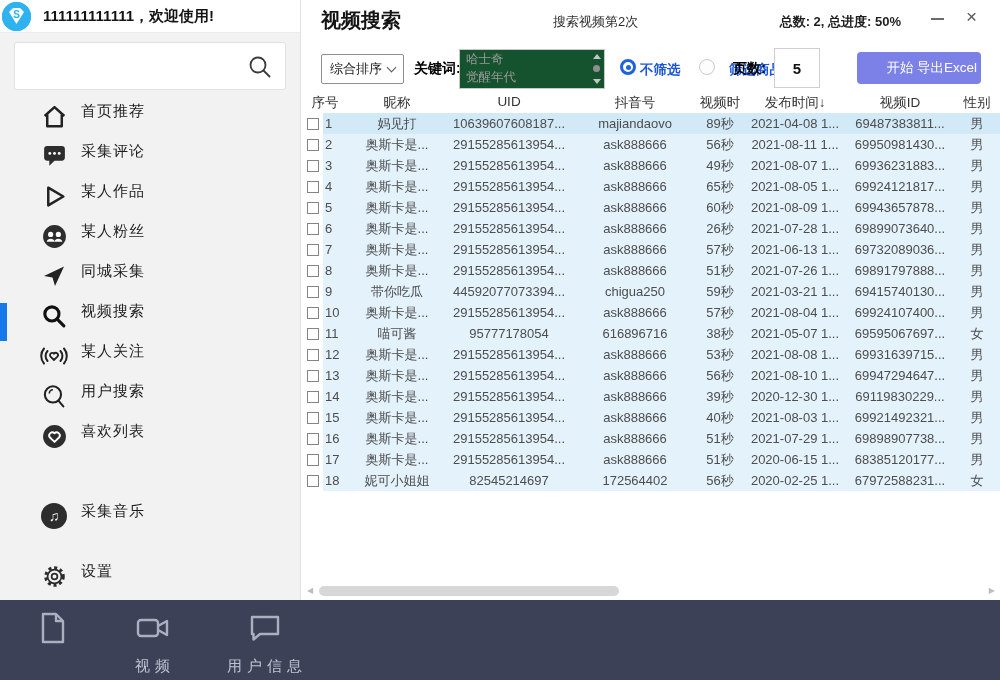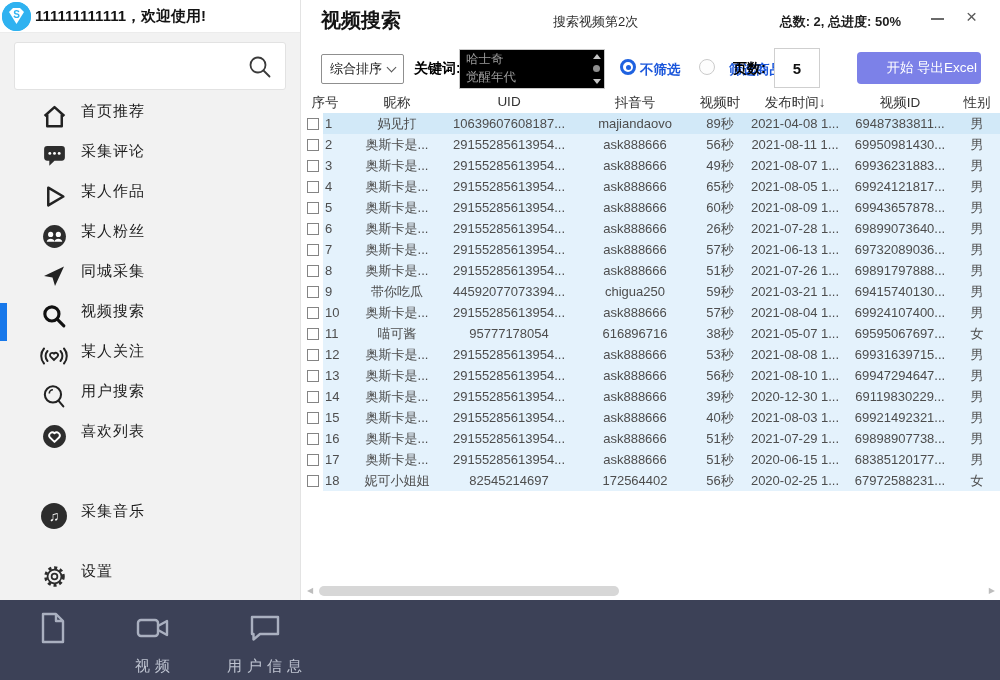--- a/index.html
+++ b/index.html
@@ -3,21 +3,21 @@
 <meta charset="utf-8">
 <style>
   * { margin:0; padding:0; box-sizing:border-box; }
   html,body { width:1000px; height:680px; overflow:hidden; }
   body { position:relative; font-family:"Liberation Sans","DejaVu Sans",sans-serif; background:#fff; color:#222; }
 
   
   .sidebar { position:absolute; left:0; top:0; width:300px; height:600px; background:#f2f2f2; }
   .titlebar { position:absolute; left:0; top:0; width:300px; height:33px; background:#fff; border-bottom:1px solid #ececec; display:flex; align-items:center; }
   .logo { width:29px; height:29px; border-radius:50%; background:#2fb2f0; margin-left:2px; display:flex; align-items:center; justify-content:center; flex:0 0 auto; }
-  .welcome { margin-left:4px; font-size:15px; font-weight:bold; color:#141414; white-space:nowrap; }
+  .welcome { margin-left:12px; font-size:15px; font-weight:bold; color:#141414; white-space:nowrap; }
   .side-search { position:absolute; left:14px; top:42px; width:272px; height:48px; background:#fff; border:1px solid #e2e2e2; border-radius:3px; }
   .side-search input { position:absolute; left:8px; top:6px; width:220px; height:34px; border:none; outline:none; font-size:14px; background:transparent; }
   .side-search .mag { position:absolute; right:12px; top:11px; }
 
   .side-item { position:absolute; left:0; width:300px; height:40px; display:flex; align-items:flex-start; cursor:pointer; }
   .s-icon { width:28px; height:28px; margin-left:40px; display:flex; align-items:center; justify-content:center; flex:0 0 auto; }
   .s-label { margin-left:13px; font-size:15px; color:#1d1d1d; letter-spacing:1px; }
   .active-bar { position:absolute; left:0; top:1px; width:7px; height:38px; background:#1778ea; }
   .dark-badge { width:26px; height:26px; border-radius:50%; background:#2d2d2d; color:#fff; display:flex; align-items:center; justify-content:center; font-size:14px; }
 
@@ -28,21 +28,21 @@
   .m-status { position:absolute; left:252px; top:13px; font-size:13px; font-weight:500; color:#2b2b2b; }
   .m-total { position:absolute; right:100px; top:13px; font-size:13px; font-weight:bold; color:#1f1f1f; }
   .win-min { position:absolute; left:630px; top:18px; width:13px; height:2px; background:#6a6a6a; cursor:pointer; }
   .win-close { position:absolute; left:665px; top:5px; font-size:19px; color:#5a5a5a; cursor:pointer; line-height:24px; }
 
   
   .toolbar { position:absolute; left:0; top:46px; width:700px; height:46px; }
   .sel-box { position:absolute; left:20px; top:8px; width:83px; height:30px; border:1px solid #8f8f8f; border-radius:2px; background:#fff; font-size:13px; color:#1c1c1c; display:flex; align-items:center; padding-left:8px; cursor:pointer; }
   .chev { position:absolute; right:8px; top:9px; width:7px; height:7px; border-right:1.6px solid #555; border-bottom:1.6px solid #555; transform:rotate(45deg); }
   .kw-label { position:absolute; left:113px; top:14px; font-size:14px; font-weight:bold; color:#000; }
-  .kw-box { position:absolute; left:158px; top:3px; width:146px; height:40px; border:1px solid #c9c9c9; background:#000000; }
+  .kw-box { position:absolute; left:158px; top:3px; width:146px; height:40px; border:1px solid #c9c9c9; background:#14532d; }
   .kw-line { margin-left:6px; font-size:12.5px; color:#9b9b9b; line-height:18px; white-space:nowrap; }
   .kw-scroll { position:absolute; right:1px; top:1px; width:13px; height:36px; }
   .kw-up,.kw-dn { position:absolute; left:3px; width:0; height:0; border-left:4px solid transparent; border-right:4px solid transparent; }
   .kw-up { top:3px; border-bottom:5px solid #c6c6c6; }
   .kw-dn { bottom:3px; border-top:5px solid #c6c6c6; }
   .kw-dot { position:absolute; left:3px; top:14px; width:7px; height:7px; border-radius:50%; background:#8f8f8f; }
   .radio { position:absolute; top:13px; width:16px; height:16px; border-radius:50%; cursor:pointer; }
   .radio.on { left:319px; border:3px solid #1f62e0; background:#fff; display:flex; align-items:center; justify-content:center; }
   .radio.on::after { content:""; width:5px; height:5px; border-radius:50%; background:#1f62e0; }
   .radio.off { left:398px; border:1.5px solid #cbcbcb; background:#fdfdfd; }

